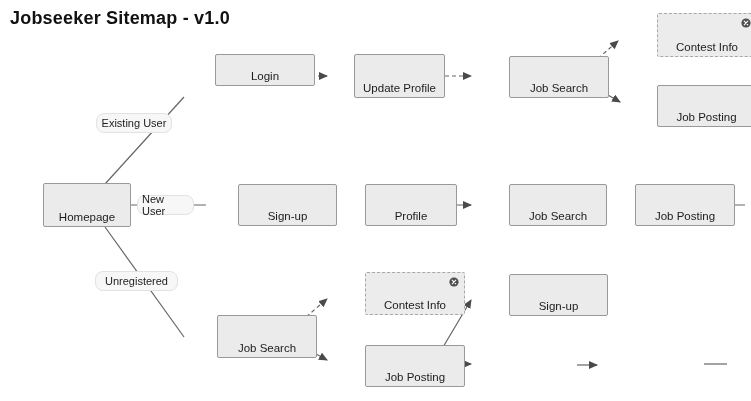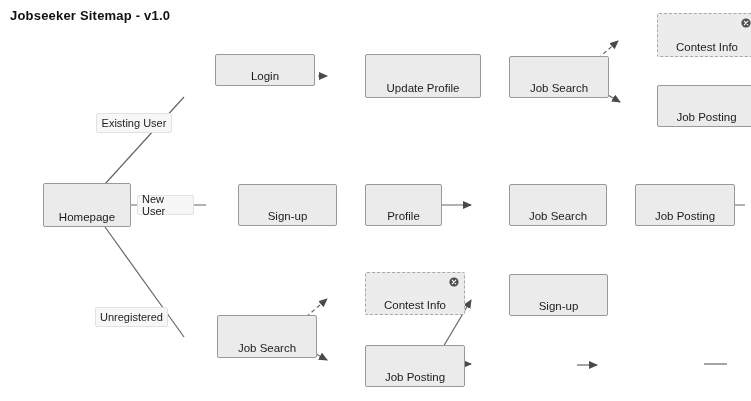--- a/index.html
+++ b/index.html
@@ -2,39 +2,39 @@
 <html><head>
 <meta charset="utf-8">
 <style>
   html,body{margin:0;padding:0;background:#ffffff;}
   .stage{
     position:relative;width:751px;height:401px;overflow:hidden;
     background:#ffffff;font-family:"Liberation Sans",sans-serif;
   }
   .title{
     position:absolute;left:10px;top:8px;
-    font-size:13px;font-weight:bold;color:#111111;letter-spacing:0.2px;
+    font-size:18px;font-weight:bold;color:#111111;letter-spacing:0.2px;
   }
   svg.edges{position:absolute;left:0;top:0;width:751px;height:401px;}
   .edge{stroke:#666666;stroke-width:1.2;fill:none;}
   .edge.dashed{stroke-dasharray:4 3;}
   .node{
     position:absolute;box-sizing:border-box;
     background:#ebebeb;border:1px solid #999999;border-radius:2px;
     display:flex;align-items:flex-end;justify-content:center;text-align:center;
     font-size:11.5px;color:#1c1c1c;line-height:14px;padding:2px 6px;margin-left:32px;
   }
   .node.dashed{border:1.4px dashed #a8a8a8;background:#ececec;}
   .node .label{pointer-events:none;}
   .close{
     position:absolute;top:4px;right:5px;width:10px;height:10px;
   }
   .tag{
     position:absolute;box-sizing:border-box;
-    background:#f7f7f7;border:1px solid #e2e2e2;border-radius:2px;
+    background:#f7f7f7;border:1px solid #e2e2e2;border-radius:8px;
     display:flex;align-items:center;justify-content:center;
     font-size:11px;color:#1c1c1c;padding:0 4px;
   }
 </style>
 </head>
 <body>
 
 <div class="stage">
 
   <div class="title">Jobseeker Sitemap - v1.0</div>
@@ -65,21 +65,21 @@
     <line class="edge" x1="285" y1="337" x2="327" y2="360" marker-end="url(#arw)"></line>
     <line class="edge" x1="433" y1="364" x2="471" y2="300" marker-end="url(#arw)"></line>
     <line class="edge" x1="433" y1="364" x2="471" y2="364" marker-end="url(#arw)"></line>
     <line class="edge" x1="577" y1="365" x2="597" y2="365" marker-end="url(#arw)"></line>
     <line class="edge" x1="704" y1="364" x2="727" y2="364"></line>
   </svg>
 
   <div class="node" style="left:183px;top:54px;width:100px;height:32px;">
     <span class="label">Login</span>
   </div>
-  <div class="node" style="left:333px;top:54px;width:116px;height:44px;padding-left:6px;">
+  <div class="node" style="left:322px;top:54px;width:91px;height:44px;padding-left:6px;">
     <span class="label">Update Profile</span>
   </div>
   <div class="node" style="left:477px;top:56px;width:100px;height:42px;">
     <span class="label">Job Search</span>
   </div>
   <div class="node dashed" style="left:625px;top:13px;width:100px;height:44px;">
     <span class="label">Contest Info</span>
     <svg class="close" viewBox="0 0 10 10">
       <circle cx="5" cy="5" r="4.6" fill="#4d4d4d"></circle>
       <path d="M3.2 3.2 L6.8 6.8 M6.8 3.2 L3.2 6.8" stroke="#ffffff" stroke-width="1.1" stroke-linecap="round"></path>
@@ -88,21 +88,21 @@
   <div class="node" style="left:625px;top:85px;width:99px;height:42px;">
     <span class="label">Job Posting</span>
   </div>
 
   <div class="node" style="left:11px;top:183px;width:88px;height:44px;">
     <span class="label">Homepage</span>
   </div>
   <div class="node" style="left:206px;top:184px;width:99px;height:42px;">
     <span class="label">Sign-up</span>
   </div>
-  <div class="node" style="left:333px;top:184px;width:77px;height:42px;">
+  <div class="node" style="left:333px;top:184px;width:92px;height:42px;">
     <span class="label">Profile</span>
   </div>
   <div class="node" style="left:477px;top:184px;width:98px;height:42px;">
     <span class="label">Job Search</span>
   </div>
   <div class="node" style="left:603px;top:184px;width:100px;height:42px;">
     <span class="label">Job Posting</span>
   </div>
 
   <div class="node" style="left:185px;top:315px;width:100px;height:43px;">
@@ -121,17 +121,17 @@
   <div class="node" style="left:477px;top:274px;width:99px;height:42px;">
     <span class="label">Sign-up</span>
   </div>
 
   <div class="tag" style="left:96px;top:113px;width:76px;height:20px;">
     <span>Existing User</span>
   </div>
   <div class="tag" style="left:137px;top:195px;width:57px;height:20px;">
     <span>New User</span>
   </div>
-  <div class="tag" style="left:95px;top:271px;width:73px;height:20px;margin-top:36px;">
+  <div class="tag" style="left:95px;top:271px;width:83px;height:20px;">
     <span>Unregistered</span>
   </div>
 
 </div>
 
 </body></html>

